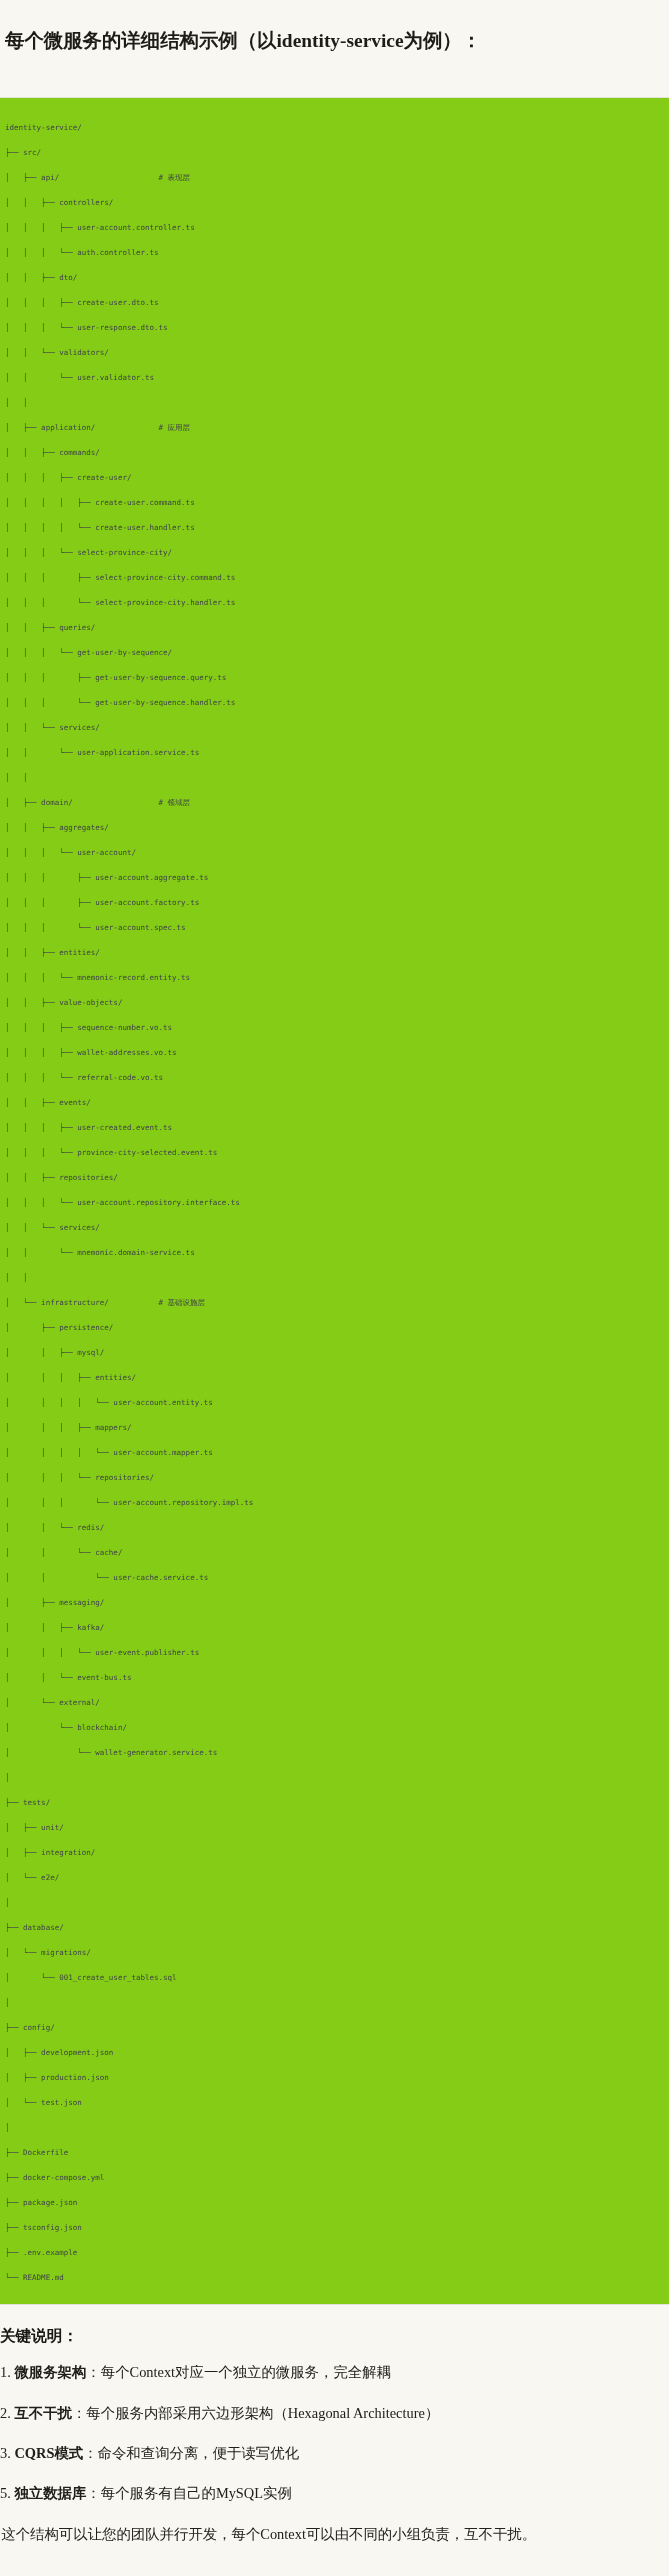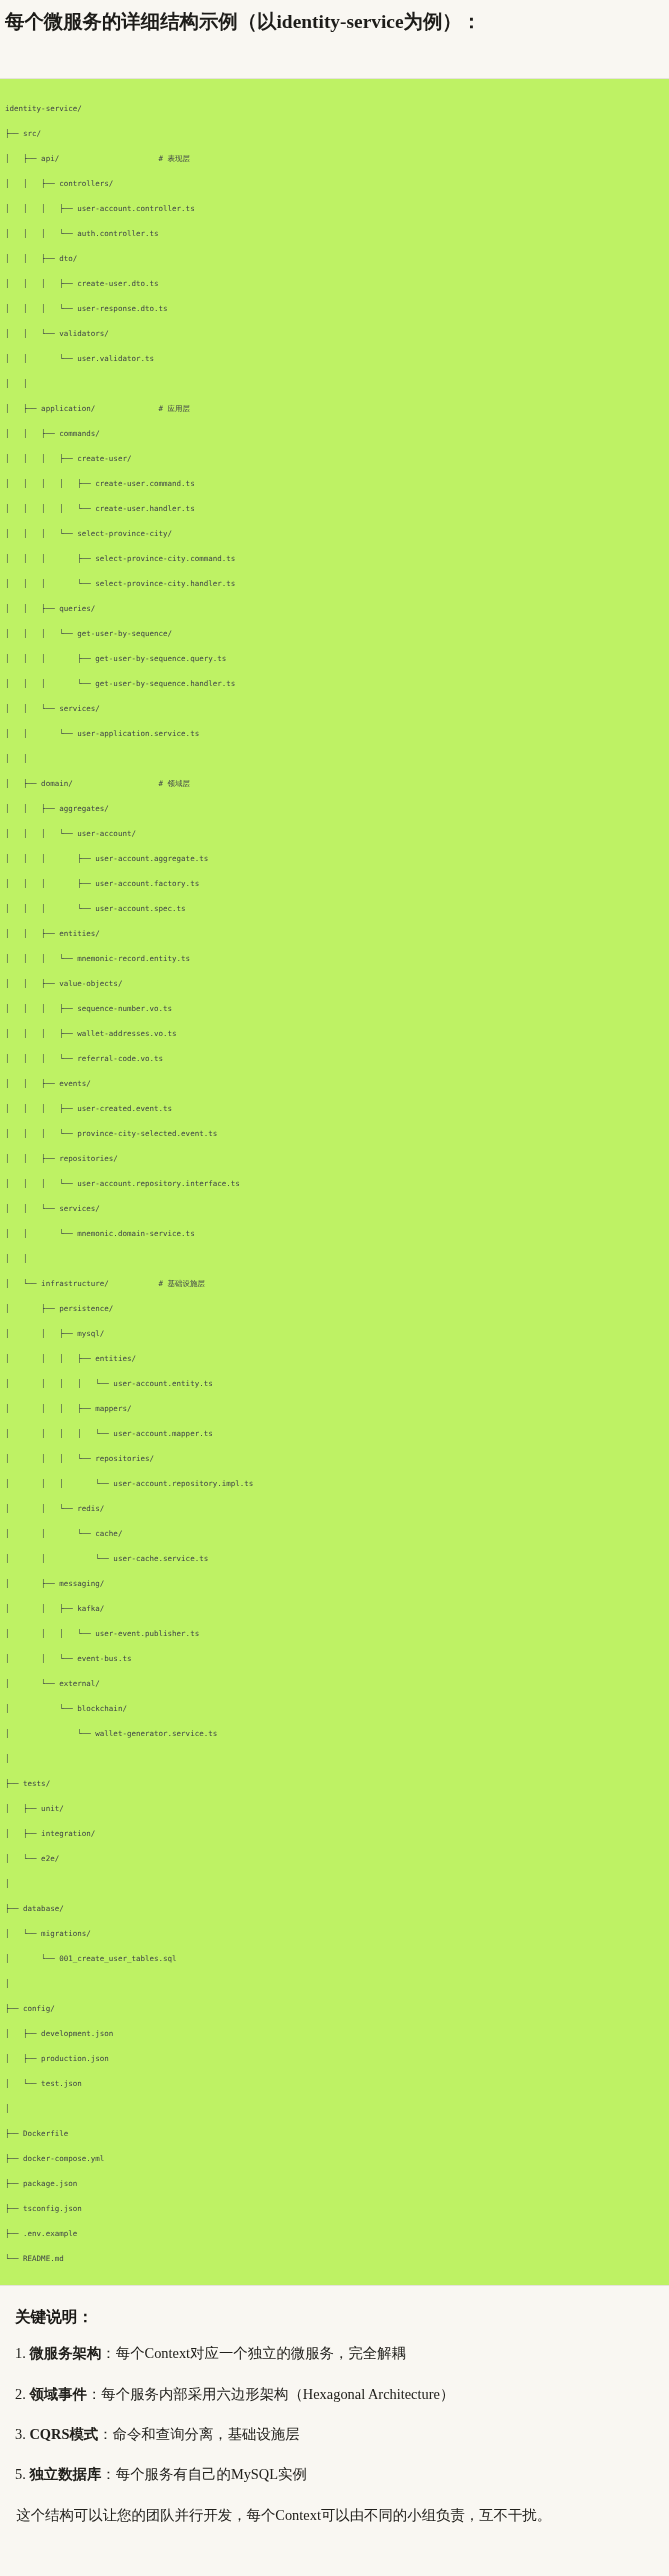--- a/index.html
+++ b/index.html
@@ -5,44 +5,44 @@
   html,body{margin:0;padding:0;}
   body{
     width:669px;
     height:2576px;
     background:#f9f7f2;
     color:#21201c;
     font-family:"Liberation Serif","DejaVu Serif",serif;
     overflow:hidden;
   }
   .page-title{
-    padding:7px 5px 0 5px;
+    padding:26px 5px 0 5px;
     font-size:19.4px;
     line-height:29px;
     font-weight:bold;
     color:#1d1c19;
     margin:0 0 9.4px 0;
   }
   .code-block{
-    background:#bef264;
+    background:#84cc16;
     border-top:1.3px solid #e5e2dc;
     border-bottom:1.3px solid #e5e2dc;
     margin-top:42px;
   }
   pre.tree{
     margin:0;
     padding:17px 5px 13.8px 5px;
     font-family:"DejaVu Sans Mono","Liberation Mono",monospace;
     font-size:7.5px;
     line-height:25px;
     color:#3e4247;
     white-space:pre;
   }
   .notes{
-    padding:0 15px;
+    padding:0 0;
     font-size:14.4px;
     line-height:21px;
   }
   .notes-heading{
     font-size:15.6px;
     font-weight:bold;
     line-height:22.5px;
     margin:20px 0 15px 0;
     color:#191815;
   }
@@ -149,23 +149,23 @@
 ├── tsconfig.json
 ├── .env.example
 └── README.md</pre>
 </div>
 
 <div class="notes">
   <div class="notes-heading">关键说明：</div>
 
   <div class="note-item"><span class="note-num">1.</span> <span class="note-label">微服务架构</span><span class="note-text">：每个Context对应一个独立的微服务，完全解耦</span></div>
 
-  <div class="note-item"><span class="note-num">2.</span> <span class="note-label">领域事件</span><span class="note-text">：每个服务内部采用六边形架构（Hexagonal Architecture）</span></div>
+  <div class="note-item"><span class="note-num">2.</span> <span class="note-label">互不干扰</span><span class="note-text">：每个服务内部采用六边形架构（Hexagonal Architecture）</span></div>
 
-  <div class="note-item"><span class="note-num">3.</span> <span class="note-label">CQRS模式</span><span class="note-text">：命令和查询分离，基础设施层</span></div>
+  <div class="note-item"><span class="note-num">3.</span> <span class="note-label">CQRS模式</span><span class="note-text">：命令和查询分离，便于读写优化</span></div>
 
 
   <div class="note-item"><span class="note-num">5.</span> <span class="note-label">独立数据库</span><span class="note-text">：每个服务有自己的MySQL实例</span></div>
 
 
   <p class="closing">这个结构可以让您的团队并行开发，每个Context可以由不同的小组负责，互不干扰。</p>
 </div>
 
 
 </body></html>

